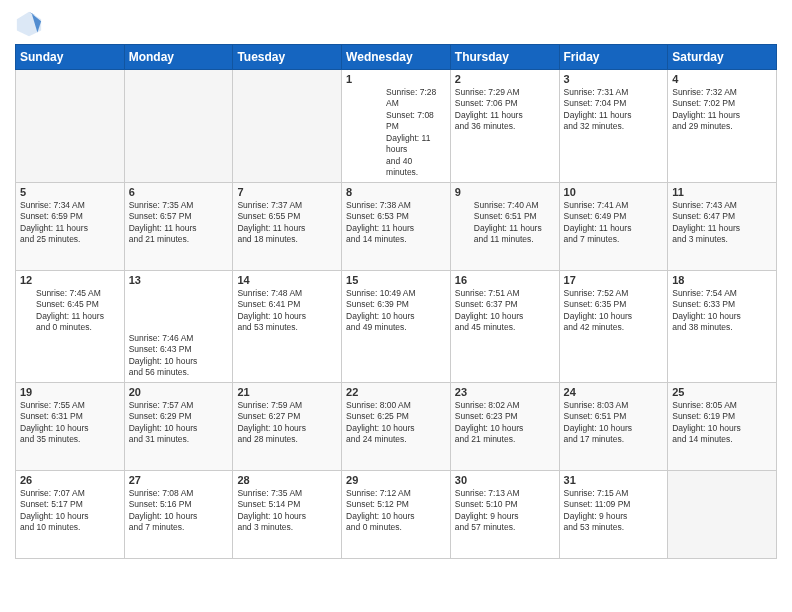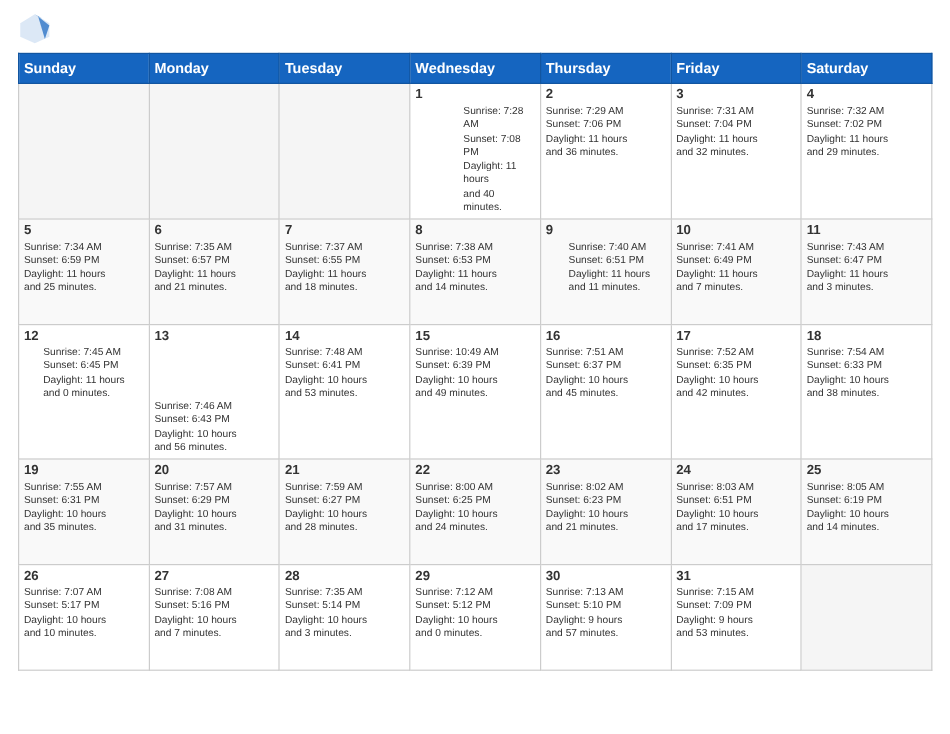--- a/index.html
+++ b/index.html
@@ -356,21 +356,21 @@
           <td>
             <span class="day-number">30</span>
             <div class="day-info" style="white-space: pre-line;">Sunrise: 7:13 AM
 Sunset: 5:10 PM
 Daylight: 9 hours
 and 57 minutes.</div>
           </td>
           <td>
             <span class="day-number">31</span>
             <div class="day-info" style="white-space: pre-line;">Sunrise: 7:15 AM
-Sunset: 7:09 PM
+Sunset: 11:09 PM
 Daylight: 9 hours
 and 53 minutes.</div>
           </td>
           <td class="empty-cell"></td>
         </tr>
       </tbody>
   </table>
 </div>
 
 </body></html>

